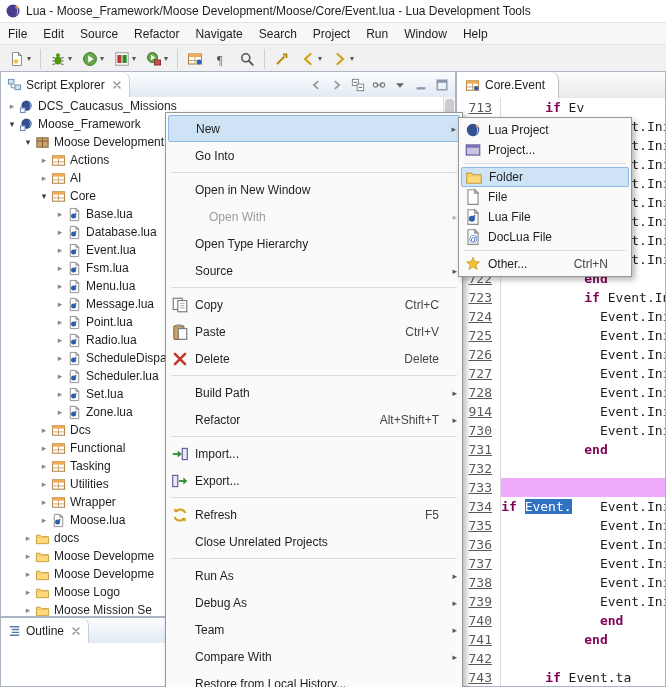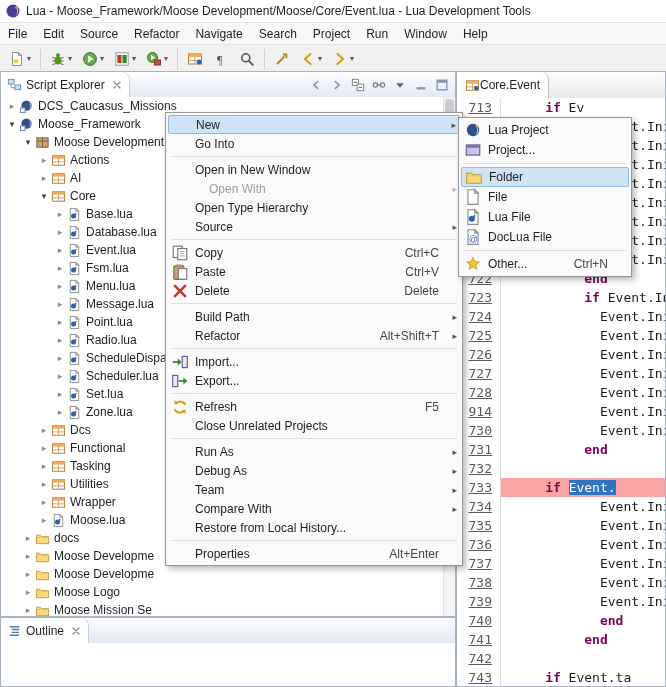--- a/index.html
+++ b/index.html
@@ -46,35 +46,35 @@
   .tree{position:absolute;top:25px;left:0;right:11px;bottom:0;overflow:hidden;background:#fff;}
   .tree-row{height:18px;display:flex;align-items:center;white-space:nowrap;cursor:default;}
   .tw-arrow{width:14px;text-align:center;color:#8a8a8a;font-size:9px;flex:none;}
   .tw-arrow.exp{color:#3c3c3c;}
   .tree-label{margin-left:4px;}
   .vscroll{position:absolute;right:0;top:25px;bottom:0;width:11px;background:#f3f3f3;border-left:1px solid #e0e0e0;}
   .vthumb{position:absolute;left:1px;right:1px;top:2px;height:140px;background:#cdcdcd;border-radius:4px;}
 
   
   .editor-tabs{height:26px;background:linear-gradient(#fdfdfd,#e9e9e9);border-bottom:1px solid #bdbdbd;display:flex;align-items:stretch;}
-  .editor-tab{display:flex;align-items:center;padding:0 8px;background:#fff;border-right:1px solid #bdbdbd;border-top-left-radius:2px;border-top-right-radius:8px;}
+  .editor-tab{display:flex;align-items:center;gap:5px;padding:0 8px;background:#fff;border-right:1px solid #bdbdbd;border-top-left-radius:2px;border-top-right-radius:8px;}
   .code{position:absolute;top:26px;left:0;right:0;bottom:0;overflow:hidden;background:#fff;
         font-family:"DejaVu Sans Mono",monospace;font-size:13px;}
   .code-line{height:19px;line-height:19px;white-space:pre;display:flex;}
-  .code-line.cur{background:#fca5a5;}
+  .code-line.cur{background:#f0abfc;flex-direction:column;}
   .gutter{width:44px;flex:none;text-align:right;padding-right:8px;box-sizing:border-box;color:#5a5a5a;background:#fff;border-right:1px solid #dcdcdc;text-decoration:underline;}
   .ltext{padding-left:5px;}
   .kw{color:#7f0055;font-weight:bold;}
   .sel{background:#3272c2;color:#fff;margin-top:40px;}
 
   
   .popup{position:absolute;background:#fafafa;border:1px solid #979797;box-shadow:3px 3px 6px rgba(0,0,0,.28);padding:2px;z-index:20;}
   #context-menu{left:165px;top:112px;width:292px;}
   #new-submenu{left:458px;top:117px;width:168px;}
-  .mi{height:19px;display:flex;align-items:center;gap:6px;padding:0 3px;box-sizing:border-box;cursor:default;}
+  .mi{height:27px;display:flex;align-items:center;gap:6px;padding:0 3px;box-sizing:border-box;cursor:default;}
   #new-submenu .mi{height:20px;}
   .mic{width:18px;height:16px;flex:none;display:flex;align-items:center;justify-content:center;}
   .mlabel{flex:1;white-space:nowrap;overflow:hidden;}
   .mshort{color:#454545;margin-right:2px;white-space:nowrap;}
   .marrow{width:10px;color:#555;font-size:9px;text-align:right;flex:none;}
   .mi.hl{background:#cfe3f7;border:1px solid #8fb8e2;border-radius:2px;}
   .mi.dis{color:#9b9b9b;gap:20px;}
   .mi.dis .marrow{color:#b5b5b5;}
   .msep{height:1px;background:#dcdcdc;margin:3px 3px;}
 

